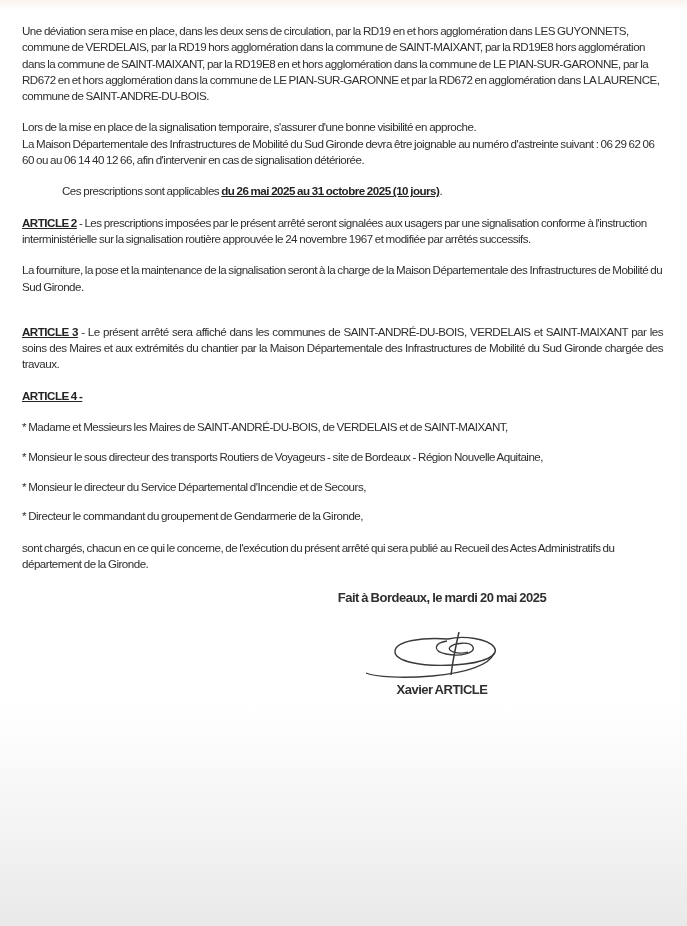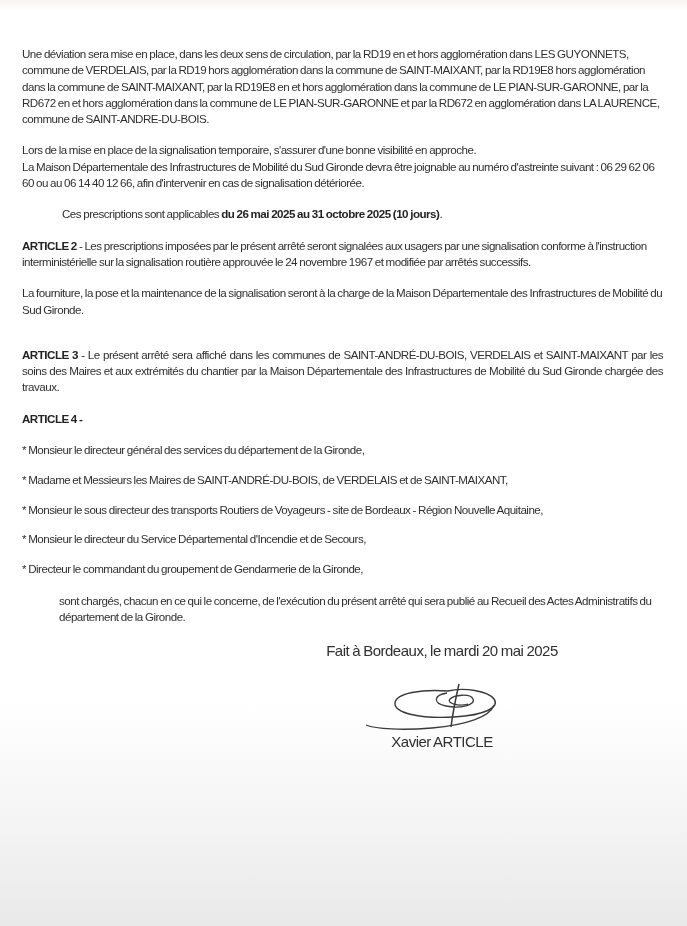--- a/index.html
+++ b/index.html
@@ -6,42 +6,43 @@
   body{
     width:687px;height:926px;overflow:hidden;
     background:linear-gradient(180deg,#f9f3ef 0px,#ffffff 10px,#ffffff 76%,#f3f3f3 90%,#e9e9e9 100%);
     font-family:"Liberation Sans","DejaVu Sans",sans-serif;
     color:#2f2f2f;
     -webkit-font-smoothing:antialiased;
   }
   .page{
     box-sizing:border-box;
     width:687px;height:926px;
-    padding:46px 24px 0 22px;
+    padding:23px 24px 0 22px;
   }
   .para{
     margin:0 0 15px 0;
     font-size:11.6px;
     line-height:16.3px;
     letter-spacing:-0.5px;
     word-spacing:-0.6px;
     text-align:left;
   }
   .para.indent{padding-left:40px;}
   .para.justify{text-align:justify;margin-top:29px;}
-  .para strong{font-weight:bold;color:#232323;}
+  .para strong{font-weight:bold;color:#232323;text-decoration:underline;}
   .recipient{margin:0 0 13.5px 0;}
-  .closing{margin-top:15px;margin-left:37px;}
+  .closing{margin-top:15px;}
   .sig-area{
     width:340px;
     margin:18px 0 0 250px;
     text-align:center;
-    font-size:15px;
+    font-size:13px;
     letter-spacing:-0.5px;
     word-spacing:-0.6px;
+    font-weight:bold;
   }
   .sig-area p{margin:0;}
   .place-date{margin-bottom:24px !important;line-height:16.3px;}
   .delegation{line-height:18px;}
   .signature-wrap{margin-top:2px;height:50px;position:relative;}
   .signature-wrap svg{display:block;margin:0 auto;}
   .signatory{margin-top:1px !important;line-height:16px;}
 </style>
 </head>
 <body>
@@ -55,21 +56,20 @@
   <p class="para indent"><span>Ces prescriptions sont applicables </span><strong>du 26 mai 2025 au 31 octobre 2025 (10 jours)</strong><span>.</span></p>
 
   <p class="para"><strong>ARTICLE 2</strong><span> - Les prescriptions imposées par le présent arrêté seront signalées aux usagers par une signalisation conforme à l'instruction interministérielle sur la signalisation routière approuvée le 24 novembre 1967 et modifiée par arrêtés successifs.</span></p>
 
   <p class="para">La fourniture, la pose et la maintenance de la signalisation seront à la charge de la Maison Départementale des Infrastructures de Mobilité du Sud Gironde.</p>
 
   <p class="para justify"><strong>ARTICLE 3</strong><span> - Le présent arrêté sera affiché dans les communes de SAINT-ANDRÉ-DU-BOIS, VERDELAIS et SAINT-MAIXANT par les soins des Maires et aux extrémités du chantier par la Maison Départementale des Infrastructures de Mobilité du Sud Gironde chargée des travaux.</span></p>
 
   <p class="para"><strong>ARTICLE 4 -</strong></p>
 
-  <p class="para recipient">* Monsieur le directeur général des services du département de la Gironde,</p>
   <p class="para recipient">* Madame et Messieurs les Maires de SAINT-ANDRÉ-DU-BOIS, de VERDELAIS et de SAINT-MAIXANT,</p>
   <p class="para recipient">* Monsieur le sous directeur des transports Routiers de Voyageurs - site de Bordeaux - Région Nouvelle Aquitaine,</p>
   <p class="para recipient">* Monsieur le directeur du Service Départemental d'Incendie et de Secours,</p>
   <p class="para recipient">* Directeur le commandant du groupement de Gendarmerie de la Gironde,</p>
 
   <p class="para closing">sont chargés, chacun en ce qui le concerne, de l'exécution du présent arrêté qui sera publié au Recueil des Actes Administratifs du département de la Gironde.</p>
 
   <div class="sig-area">
     <p class="place-date">Fait à Bordeaux, le mardi 20 mai 2025</p>
 

